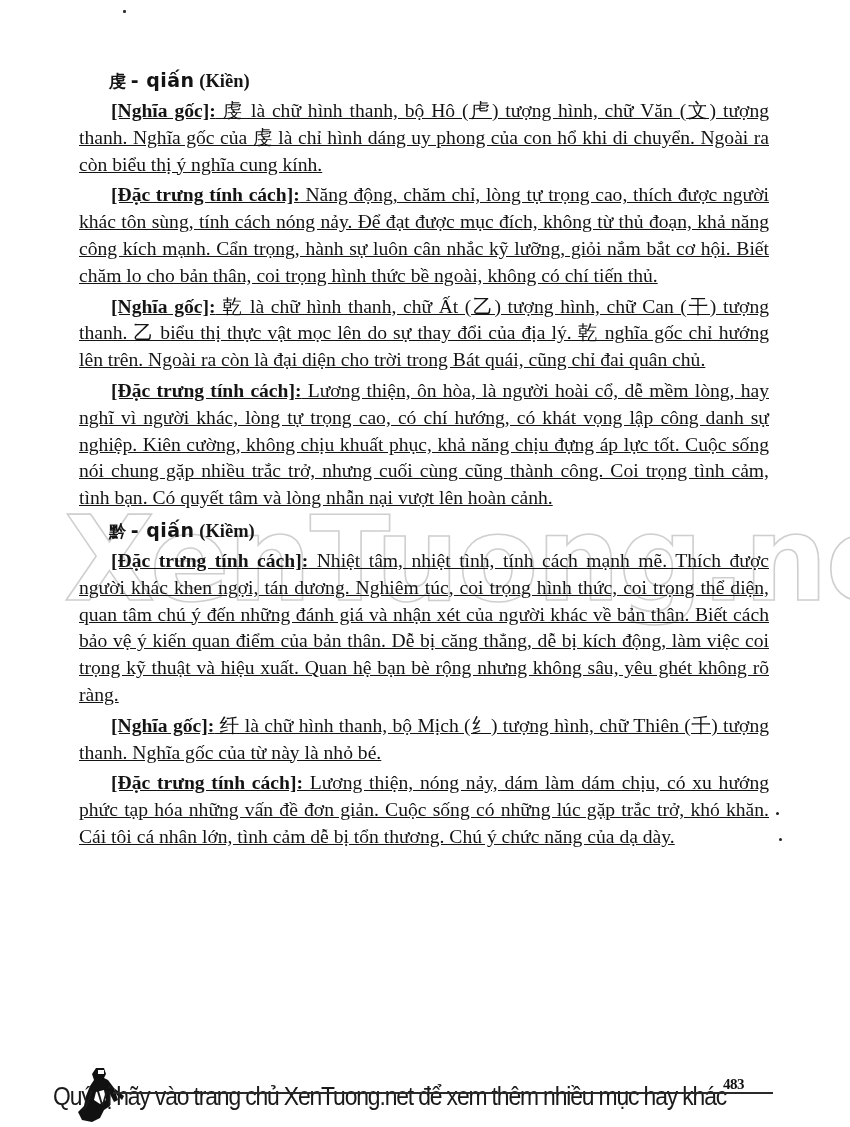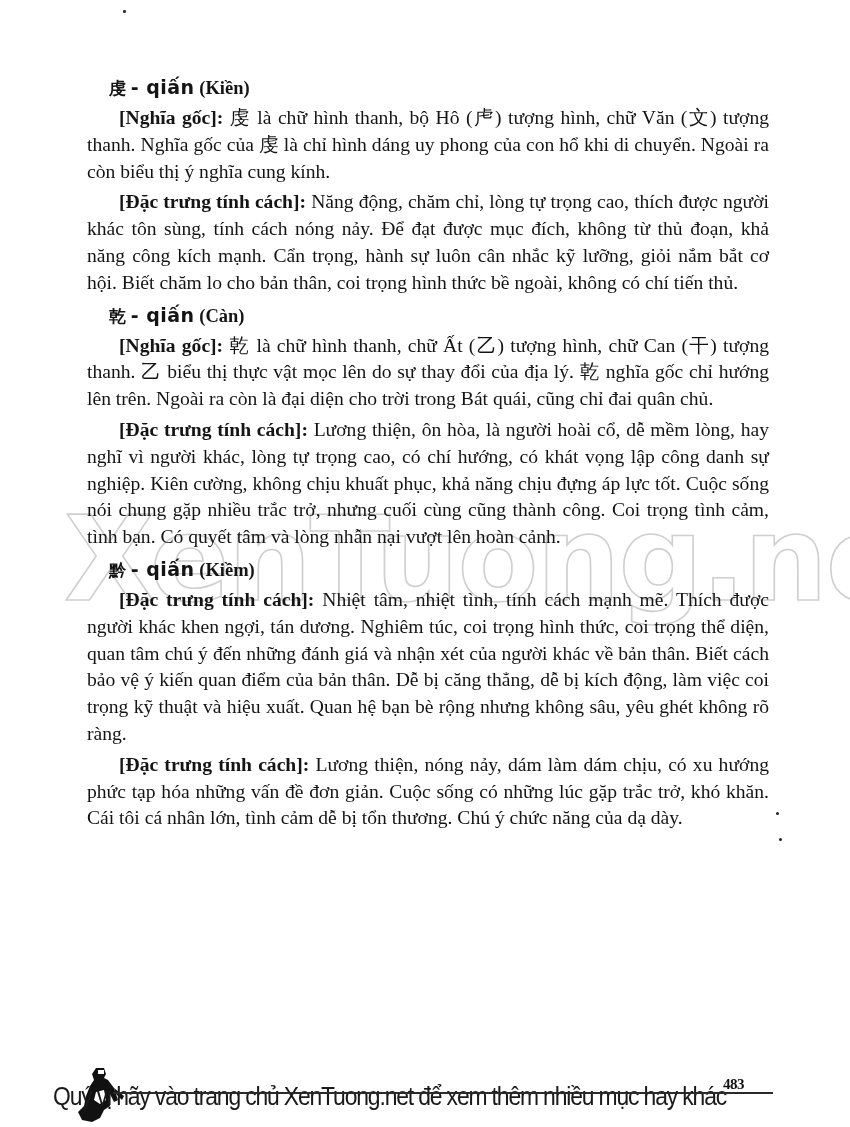--- a/index.html
+++ b/index.html
@@ -20,21 +20,21 @@
       left: 123px;
       top: 10px;
       width: 3px;
       height: 3px;
       background: #333;
       border-radius: 1px;
     }
     .page {
       position: absolute;
       left: 79px;
-      top: 73px;
+      top: 66px;
       width: 690px;
     }
     .entry-head {
       font-size: 18.5px;
       font-weight: bold;
       margin: 0 0 4px 30px;
       line-height: 28px;
       height: 28px;
     }
     .entry-head .hanzi {
@@ -50,21 +50,22 @@
     }
     .entry-head .viet {
       font-family: "Liberation Serif", serif;
       font-weight: bold;
     }
     .para {
       font-size: 19.6px;
       line-height: 26.8px;
       text-align: justify;
       text-indent: 32px;
-      margin: 0 0 4px 8px;
+      margin: 0 0 4px 0;
+      text-decoration: underline;
     }
     .para .label {
       font-weight: bold;
     }
     .entry { margin-bottom: 2px; }
 
     .watermark {
       position: absolute;
       left: 64px;
       top: 500px;
@@ -147,39 +148,35 @@
     <div class="entry-head">
       <span class="hanzi">虔</span>
       <span class="pinyin"> - </span><span class="pinyin">qiấn</span>
       <span class="viet">(Kiền)</span>
     </div>
     <p class="para"><span class="label">[Nghĩa gốc]:</span><span> 虔 là chữ hình thanh, bộ Hô (虍) tượng hình, chữ Văn (文) tượng thanh. Nghĩa gốc của 虔 là chỉ hình dáng uy phong của con hổ khi di chuyển. Ngoài ra còn biểu thị ý nghĩa cung kính.</span></p>
     <p class="para"><span class="label">[Đặc trưng tính cách]:</span><span> Năng động, chăm chỉ, lòng tự trọng cao, thích được người khác tôn sùng, tính cách nóng nảy. Để đạt được mục đích, không từ thủ đoạn, khả năng công kích mạnh. Cẩn trọng, hành sự luôn cân nhắc kỹ lưỡng, giỏi nắm bắt cơ hội. Biết chăm lo cho bản thân, coi trọng hình thức bề ngoài, không có chí tiến thủ.</span></p>
   </div>
 
   <div class="entry">
-    <div class="entry-head">
-      <span class="hanzi">乾</span>
-      <span class="pinyin"> - </span><span class="pinyin">qiấn</span>
-      <span class="viet">(Càn)</span>
-    </div>
     <p class="para"><span class="label">[Nghĩa gốc]:</span><span> 乾 là chữ hình thanh, chữ Ất (乙) tượng hình, chữ Can (干) tượng thanh. 乙 biểu thị thực vật mọc lên do sự thay đổi của địa lý. 乾 nghĩa gốc chỉ hướng lên trên. Ngoài ra còn là đại diện cho trời trong Bát quái, cũng chỉ đai quân chủ.</span></p>
     <p class="para"><span class="label">[Đặc trưng tính cách]:</span><span> Lương thiện, ôn hòa, là người hoài cổ, dễ mềm lòng, hay nghĩ vì người khác, lòng tự trọng cao, có chí hướng, có khát vọng lập công danh sự nghiệp. Kiên cường, không chịu khuất phục, khả năng chịu đựng áp lực tốt. Cuộc sống nói chung gặp nhiều trắc trở, nhưng cuối cùng cũng thành công. Coi trọng tình cảm, tình bạn. Có quyết tâm và lòng nhẫn nại vượt lên hoàn cảnh.</span></p>
   </div>
 
   <div class="entry">
     <div class="entry-head">
       <span class="hanzi">黔</span>
       <span class="pinyin"> - </span><span class="pinyin">qiấn</span>
       <span class="viet">(Kiềm)</span>
     </div>
     <p class="para"><span class="label">[Đặc trưng tính cách]:</span><span> Nhiệt tâm, nhiệt tình, tính cách mạnh mẽ. Thích được người khác khen ngợi, tán dương. Nghiêm túc, coi trọng hình thức, coi trọng thể diện, quan tâm chú ý đến những đánh giá và nhận xét của người khác về bản thân. Biết cách bảo vệ ý kiến quan điểm của bản thân. Dễ bị căng thẳng, dễ bị kích động, làm việc coi trọng kỹ thuật và hiệu xuất. Quan hệ bạn bè rộng nhưng không sâu, yêu ghét không rõ ràng.</span></p>
   </div>
 
   <div class="entry">
+    <p class="para"><span class="label">[Nghĩa gốc]:</span><span> 纤 là chữ hình thanh, bộ Mịch (纟) tượng hình, chữ Thiên (千) tượng thanh. Nghĩa gốc của từ này là nhỏ bé.</span></p>
     <p class="para"><span class="label">[Đặc trưng tính cách]:</span><span> Lương thiện, nóng nảy, dám làm dám chịu, có xu hướng phức tạp hóa những vấn đề đơn giản. Cuộc sống có những lúc gặp trắc trở, khó khăn. Cái tôi cá nhân lớn, tình cảm dễ bị tổn thương. Chú ý chức năng của dạ dày.</span></p>
   </div>
 
 </div>
 
 <div class="margin-dot" style="left:776px; top:812px;"></div>
 <div class="margin-dot" style="left:779px; top:838px;"></div>
 
 <svg class="sage-icon" viewBox="0 0 56 58">
   <path d="M22 2 L30 2 L32 8 L30 12 L34 14 L40 22 L44 34 L40 36 L36 28 L36 40 L30 44 L26 52 L18 56 L8 54 L4 46 L10 40 L12 30 L16 20 L20 14 L18 8 Z" fill="#111"></path>

